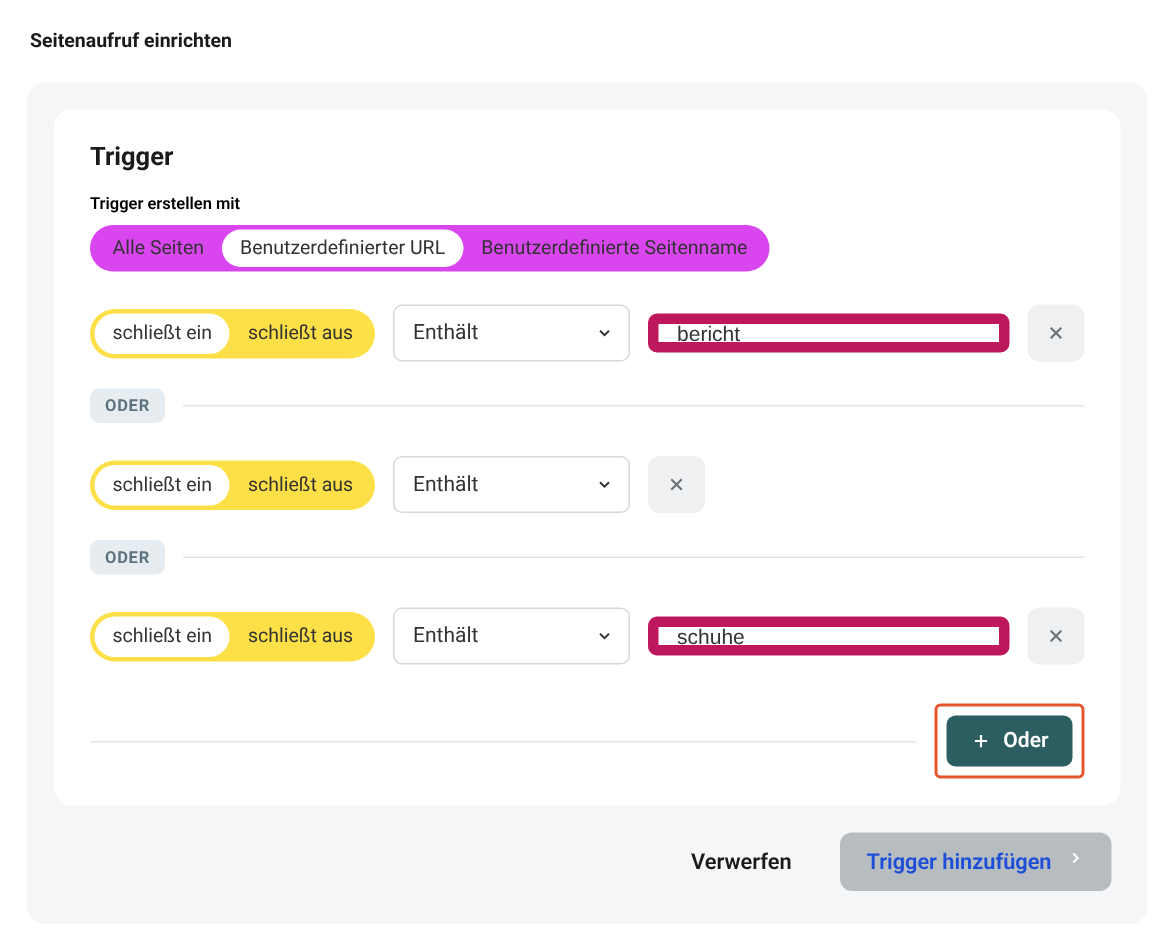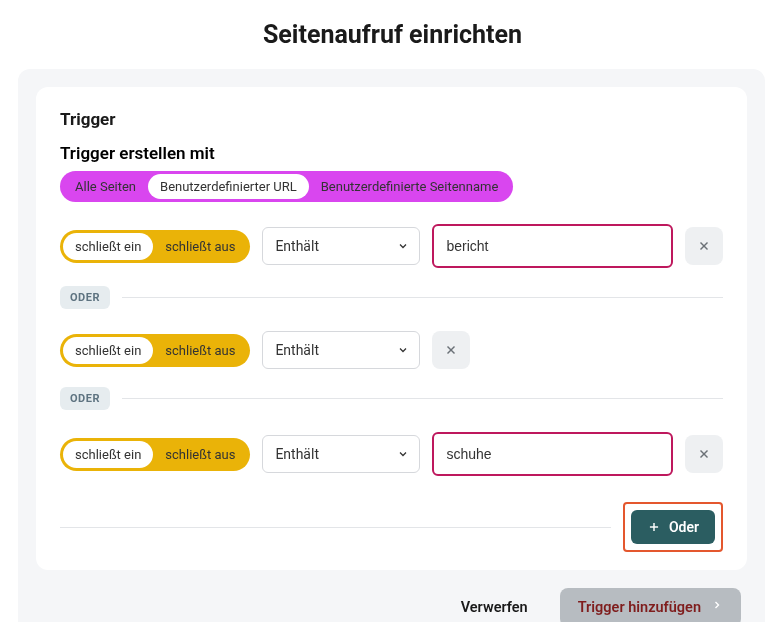--- a/index.html
+++ b/index.html
@@ -5,42 +5,41 @@
   * { box-sizing: border-box; }
   body {
     margin: 0;
     font-family: -apple-system, BlinkMacSystemFont, "Segoe UI", Roboto, Arial, sans-serif;
     background: #fff;
     padding: 15px 18px;
     width: 783px;
     color: #1a1a1a;
   }
   .page-title {
-    font-size: 25px;
+    font-size: 13px;
     font-weight: 700;
     margin: 5px 0 20px 2px;
-    text-align: center;
   }
   .outer-panel {
     background: #f5f6f8;
     border-radius: 12px;
     padding: 18px;
   }
   .card {
     background: #fff;
     border-radius: 12px;
     padding: 22px 24px 18px 24px;
   }
   .card-title {
     font-size: 17px;
     font-weight: 700;
     margin-bottom: 14px;
   }
   .sub-label {
-    font-size: 17px;
+    font-size: 11px;
     font-weight: 600;
     margin-bottom: 8px;
     color: #000;
   }
   .seg-group {
     display: inline-flex;
     background: #d946ef;
     border-radius: 18px;
     padding: 3px;
   }
@@ -56,21 +55,21 @@
     background: #fff;
   }
   .rule-row {
     display: flex;
     align-items: center;
     gap: 12px;
     margin-top: 22px;
   }
   .toggle-group {
     display: inline-flex;
-    background: #eab308;
+    background: #fde047;
     border-radius: 18px;
     padding: 3px;
     flex-shrink: 0;
   }
   .tog {
     font-size: 13px;
     padding: 6px 12px;
     border-radius: 16px;
     color: #333;
     cursor: pointer;
@@ -92,23 +91,23 @@
     flex-shrink: 0;
   }
   .select .chev {
     position: absolute;
     right: 10px;
     top: 50%;
     transform: translateY(-50%);
     pointer-events: none;
   }
   .text-input {
-    border: 2px solid #be185d;
+    border: 7px solid #be185d;
     border-radius: 6px;
-    height: 44px;
+    height: 26px;
     padding: 0 12px;
     font-size: 14px;
     flex: 1;
     color: #333;
     min-width: 0;
   }
   .remove-btn {
     width: 38px;
     height: 38px;
     border-radius: 8px;
@@ -172,21 +171,21 @@
     padding: 18px 6px 4px 6px;
   }
   .btn-ghost {
     font-size: 14.5px;
     font-weight: 600;
     color: #1a1a1a;
     cursor: pointer;
   }
   .btn-primary {
     background: #b7bcc1;
-    color: #7f1d1d;
+    color: #1d4ed8;
     font-size: 14.5px;
     font-weight: 600;
     padding: 11px 18px;
     border-radius: 8px;
     display: inline-flex;
     align-items: flex-start;
     gap: 10px;
     cursor: pointer;
   }
   svg { display:block; }

